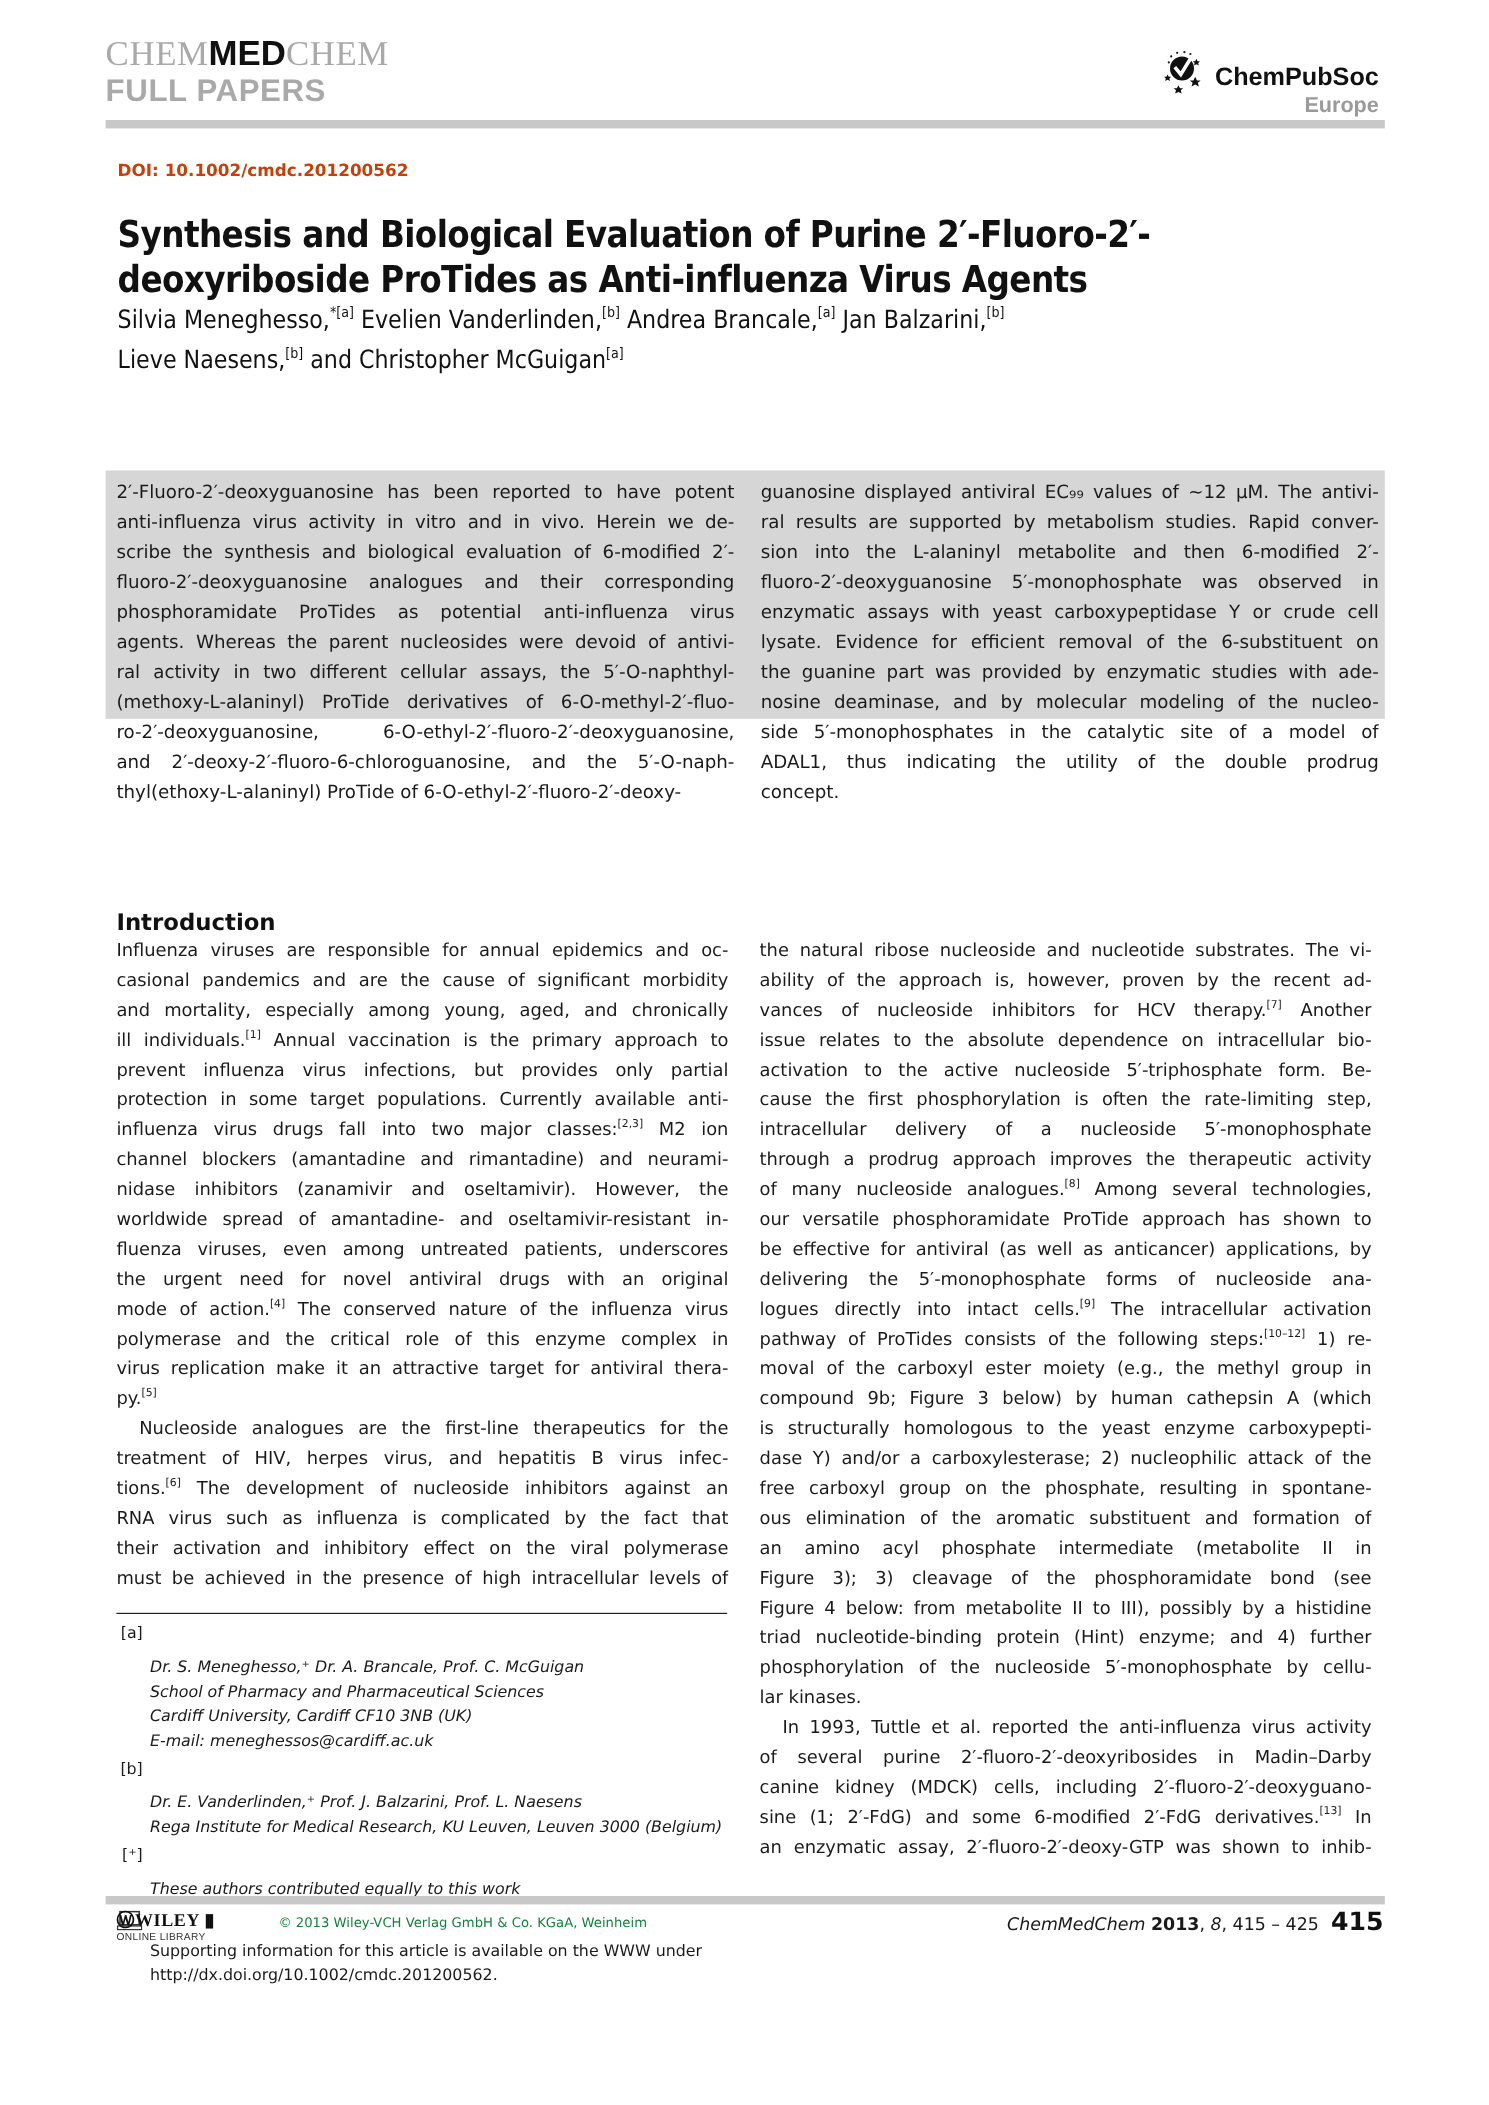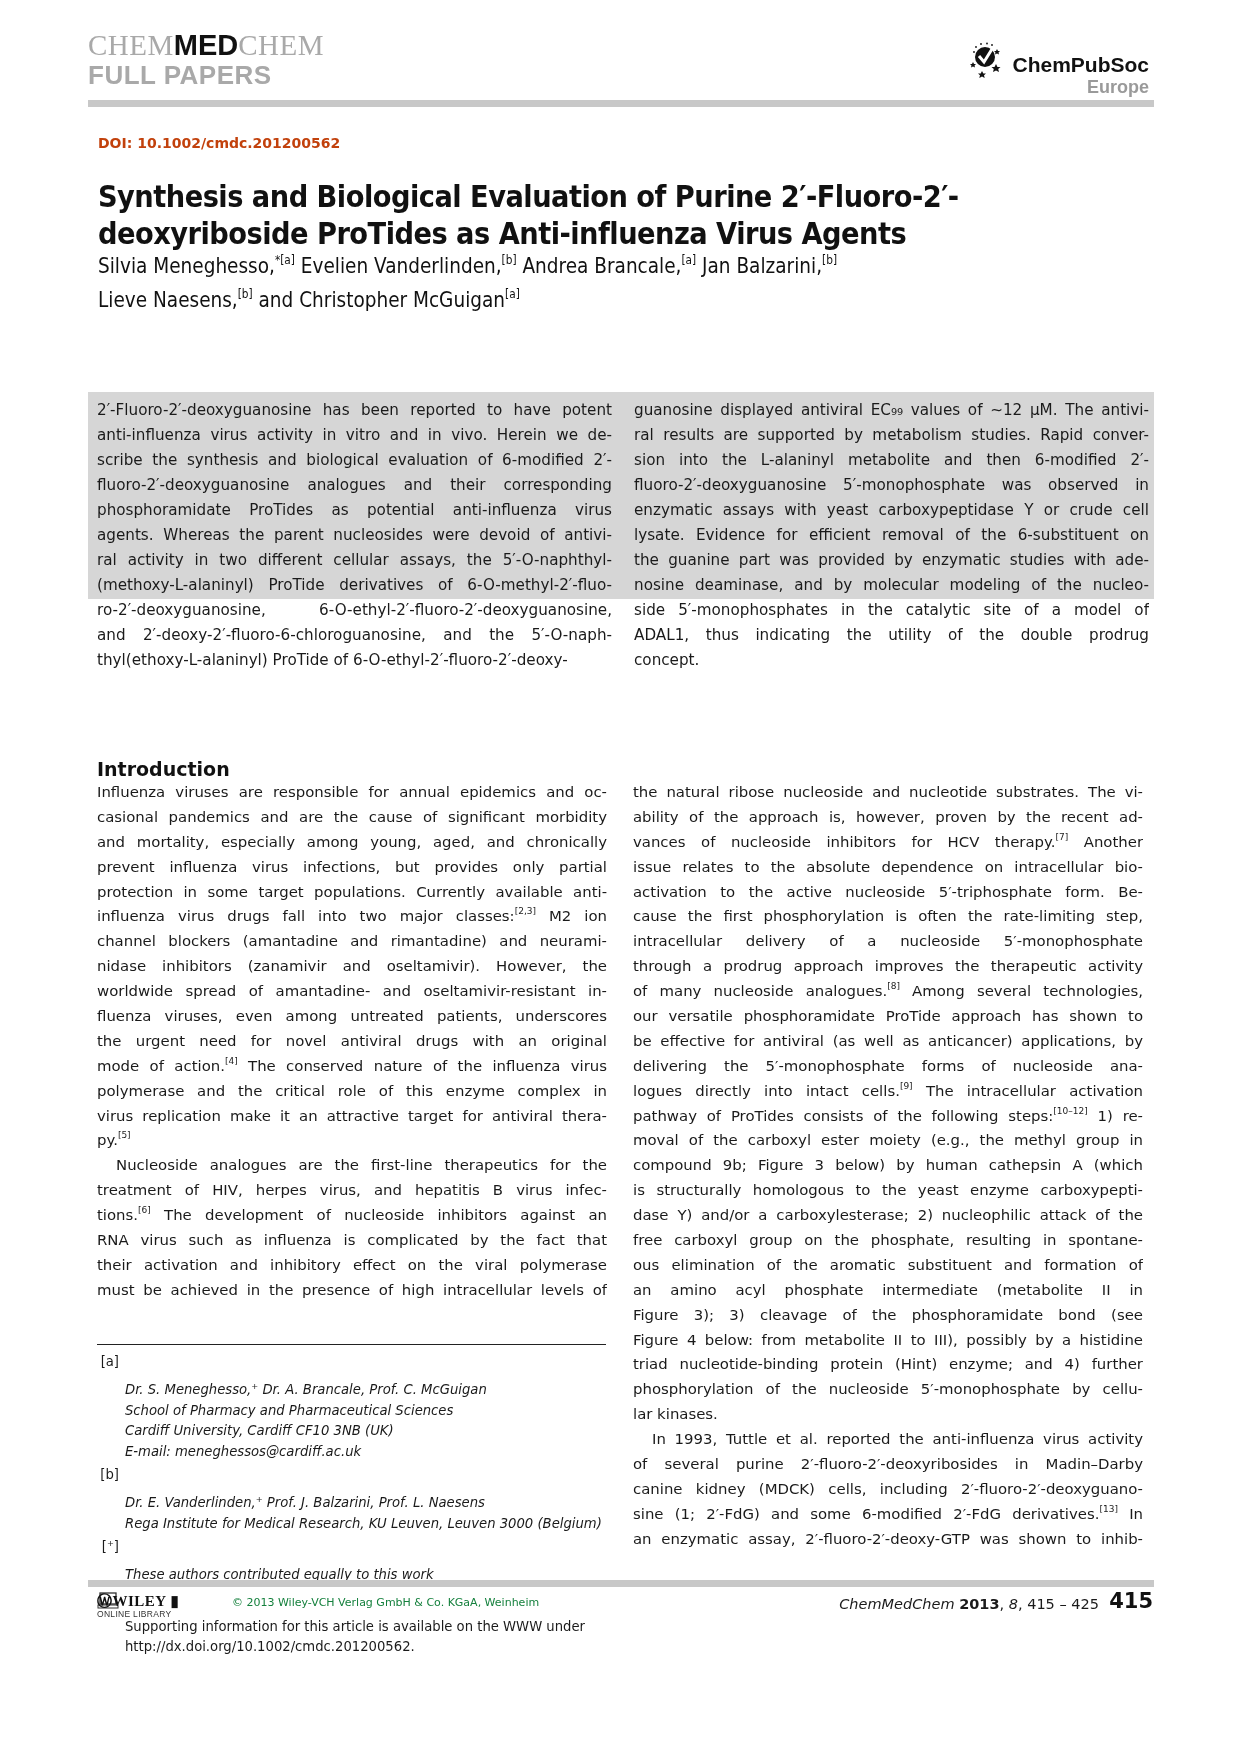--- a/index.html
+++ b/index.html
@@ -135,20 +135,21 @@
     <span class="tline">side 5′-monophosphates in the catalytic site of a model of</span>
     <span class="tline">ADAL1, thus indicating the utility of the double prodrug</span>
     <span class="tline last">concept.</span>
   </div>
 
 <h2 class="section-heading">Introduction</h2>
 <div class="body-col left" id="intro-left">
     <span class="tline"><span>Influenza viruses are responsible for annual epidemics and oc-</span></span>
     <span class="tline"><span>casional pandemics and are the cause of significant morbidity</span></span>
     <span class="tline"><span>and mortality, especially among young, aged, and chronically</span></span>
+    <span class="tline"><span>ill individuals.</span><sup class="ref">[1]</sup><span> Annual vaccination is the primary approach to</span></span>
     <span class="tline"><span>prevent influenza virus infections, but provides only partial</span></span>
     <span class="tline"><span>protection in some target populations. Currently available anti-</span></span>
     <span class="tline"><span>influenza virus drugs fall into two major classes:</span><sup class="ref">[2,3]</sup><span> M2 ion</span></span>
     <span class="tline"><span>channel blockers (amantadine and rimantadine) and neurami-</span></span>
     <span class="tline"><span>nidase inhibitors (zanamivir and oseltamivir). However, the</span></span>
     <span class="tline"><span>worldwide spread of amantadine- and oseltamivir-resistant in-</span></span>
     <span class="tline"><span>fluenza viruses, even among untreated patients, underscores</span></span>
     <span class="tline"><span>the urgent need for novel antiviral drugs with an original</span></span>
     <span class="tline"><span>mode of action.</span><sup class="ref">[4]</sup><span> The conserved nature of the influenza virus</span></span>
     <span class="tline"><span>polymerase and the critical role of this enzyme complex in</span></span>

